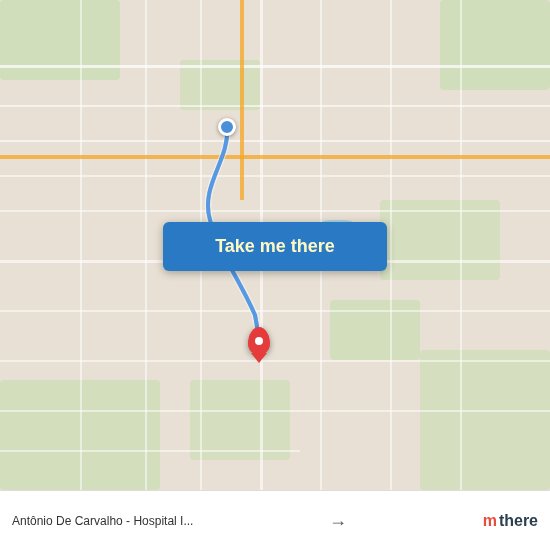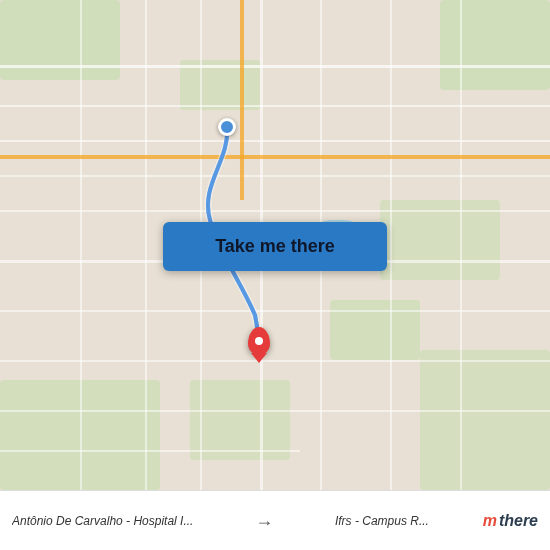--- a/index.html
+++ b/index.html
@@ -44,21 +44,21 @@
       border-radius: 50%;
     }
     
     #take-me-button {
       position: absolute;
       top: 222px;
       left: 163px;
       width: 224px;
       height: 49px;
       background: #2979c5;
-      color: #0f172a;
+      color: #fef9c3;
       border: none;
       border-radius: 6px;
       font-size: 18px;
       font-weight: bold;
       cursor: pointer;
       z-index: 10;
       display: flex;
       align-items: center;
       justify-content: center;
       box-shadow: 0 2px 8px rgba(0,0,0,0.3);
@@ -131,21 +131,20 @@
       left: 0;
       width: 550px;
       height: 60px;
       background: white;
       display: flex;
       align-items: center;
       justify-content: space-between;
       padding: 0 12px;
       border-top: 1px solid #ddd;
       z-index: 10;
-      font-style: italic;
     }
     .location-box {
       display: flex;
       align-items: center;
       max-width: 200px;
     }
     .location-text {
       font-size: 12px;
       color: #333;
       font-weight: 500;
@@ -239,20 +238,17 @@
 
   <button id="take-me-button">Take me there</button>
 
 </div>
 
 <div id="bottom-bar">
   <div class="location-box">
     <span class="location-text">Antônio De Carvalho - Hospital I...</span>
   </div>
   <span class="arrow-icon">→</span>
-  <div class="location-box">
-    <span class="location-text">Ifrs - Campus R...</span>
-  </div>
   <div class="moovit-logo">
     <span class="moovit-text moovit-m">m</span>
       <span class="moovit-text moovit-rest">there</span>
   </div>
 </div>
 
 </body></html>

